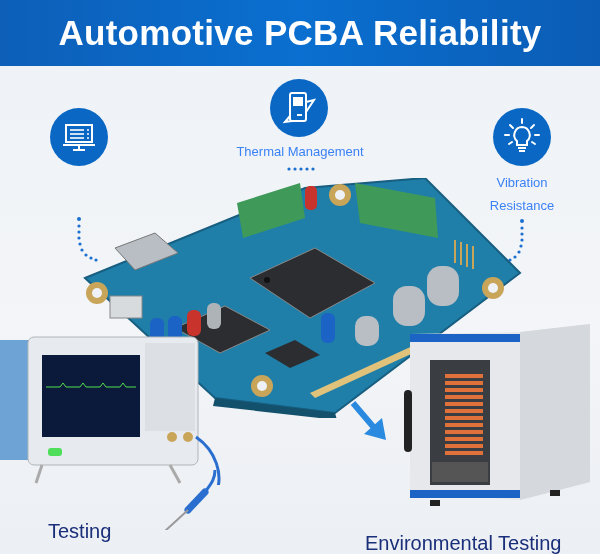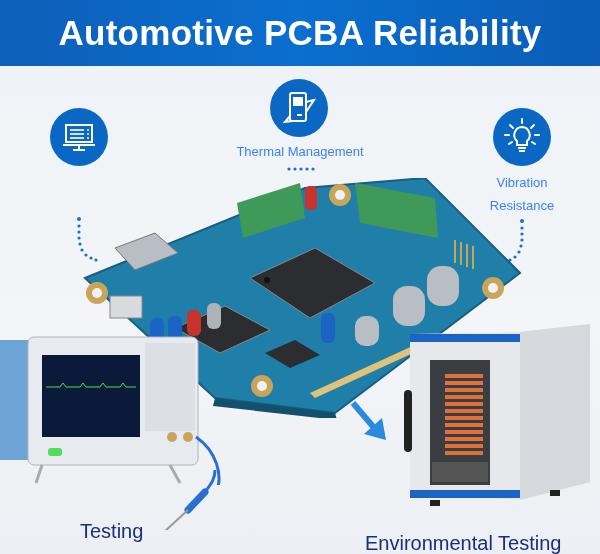--- a/index.html
+++ b/index.html
@@ -197,14 +197,14 @@
     <rect x="45" y="115" width="38" height="4"></rect>
       <rect x="45" y="122" width="38" height="4"></rect>
       <rect x="45" y="129" width="38" height="4"></rect>
   </g>
   <rect x="32" y="140" width="56" height="20" fill="#555"></rect>
   <rect x="4" y="68" width="8" height="62" rx="4" fill="#222"></rect>
   <rect x="30" y="178" width="10" height="6" fill="#222"></rect>
     <rect x="150" y="168" width="10" height="6" fill="#222"></rect>
 </svg>
 
-<div class="bottom-label" style="left:48px;top:520px;margin-left:32px;">Testing</div>
+<div class="bottom-label" style="left:48px;top:520px;">Testing</div>
 <div class="bottom-label" style="left:365px;top:532px;">Environmental Testing</div>
 
 </body></html>

